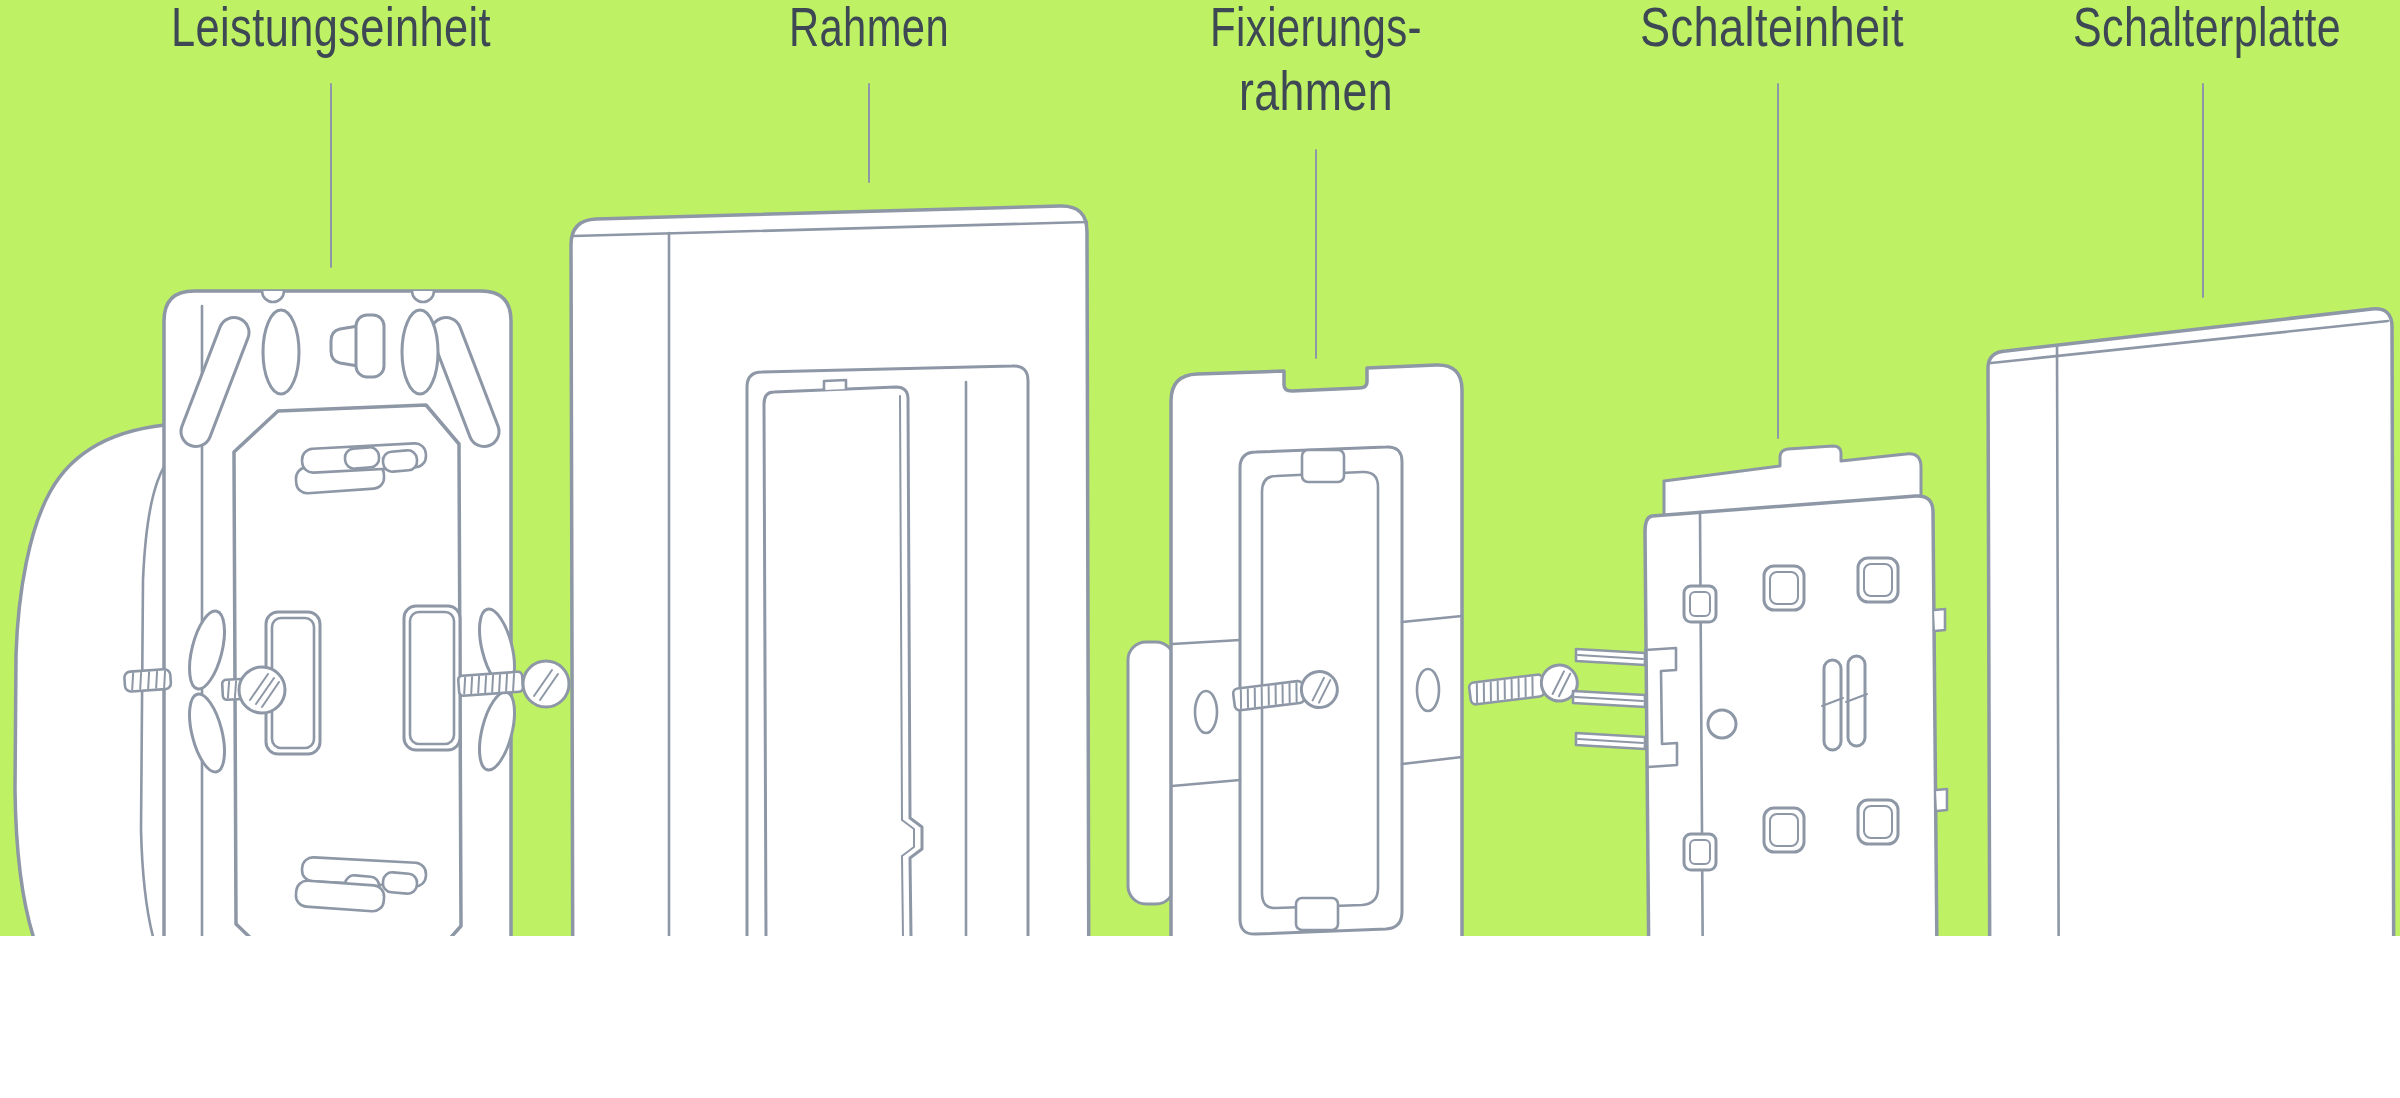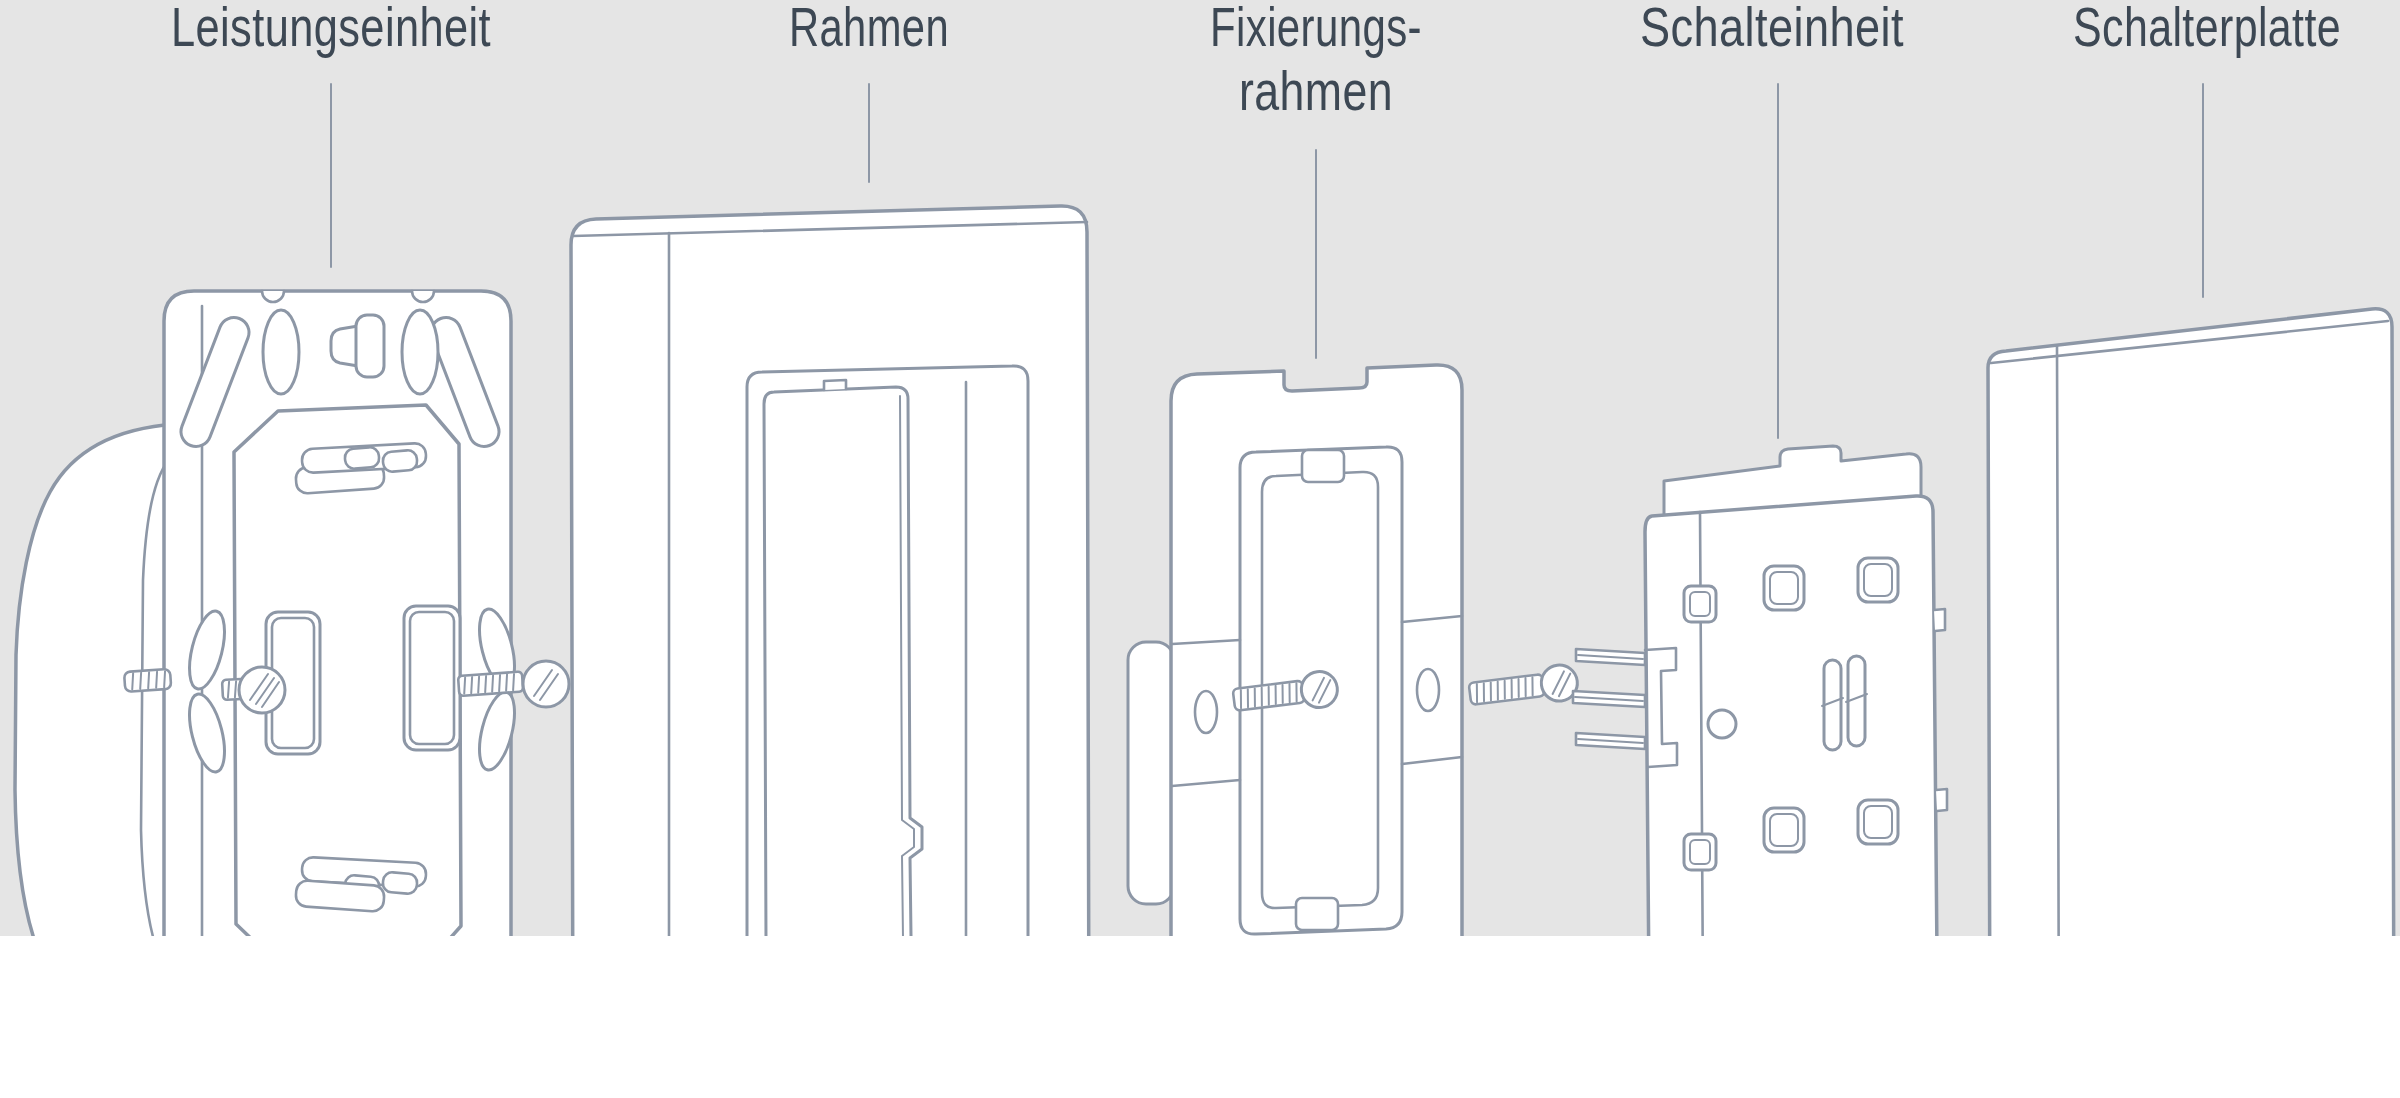--- a/index.html
+++ b/index.html
@@ -1,16 +1,16 @@
 <!DOCTYPE html>
 <html><head>
 <meta charset="utf-8">
 <style>
   html,body{margin:0;padding:0;background:#ffffff;}
-  .stage{width:2400px;height:936px;position:relative;background:#e5e5e5;overflow:hidden;}
+  .stage{width:2400px;height:936px;position:relative;background:#bef264;overflow:hidden;}
   svg{display:block;}
   .part-label{font-family:"Liberation Sans","DejaVu Sans",sans-serif;font-weight:300;font-size:55px;letter-spacing:.5px;}
   .fill-w{fill:#ffffff;}
   .fill-n{fill:none;}
   .w35{stroke-width:3.5;}
   .w3{stroke-width:3;}
   .w26{stroke-width:2.6;}
   .w2{stroke-width:2;}
 </style>
 </head>

